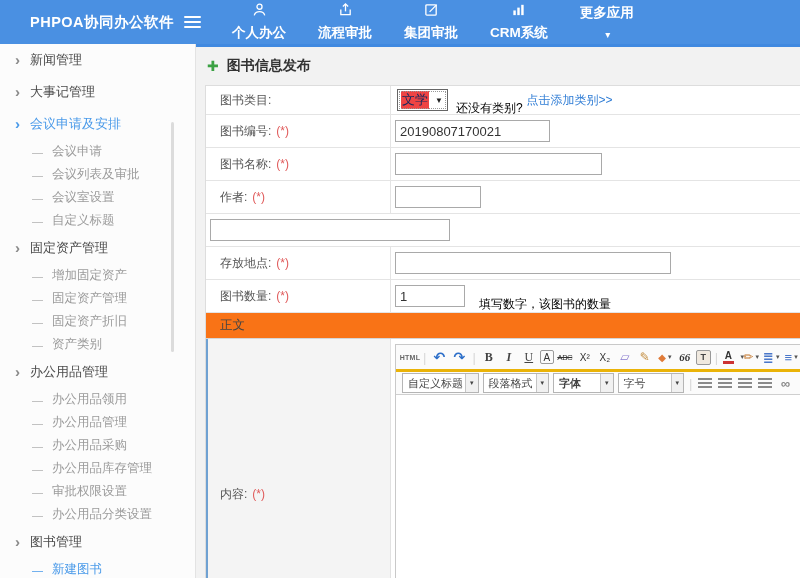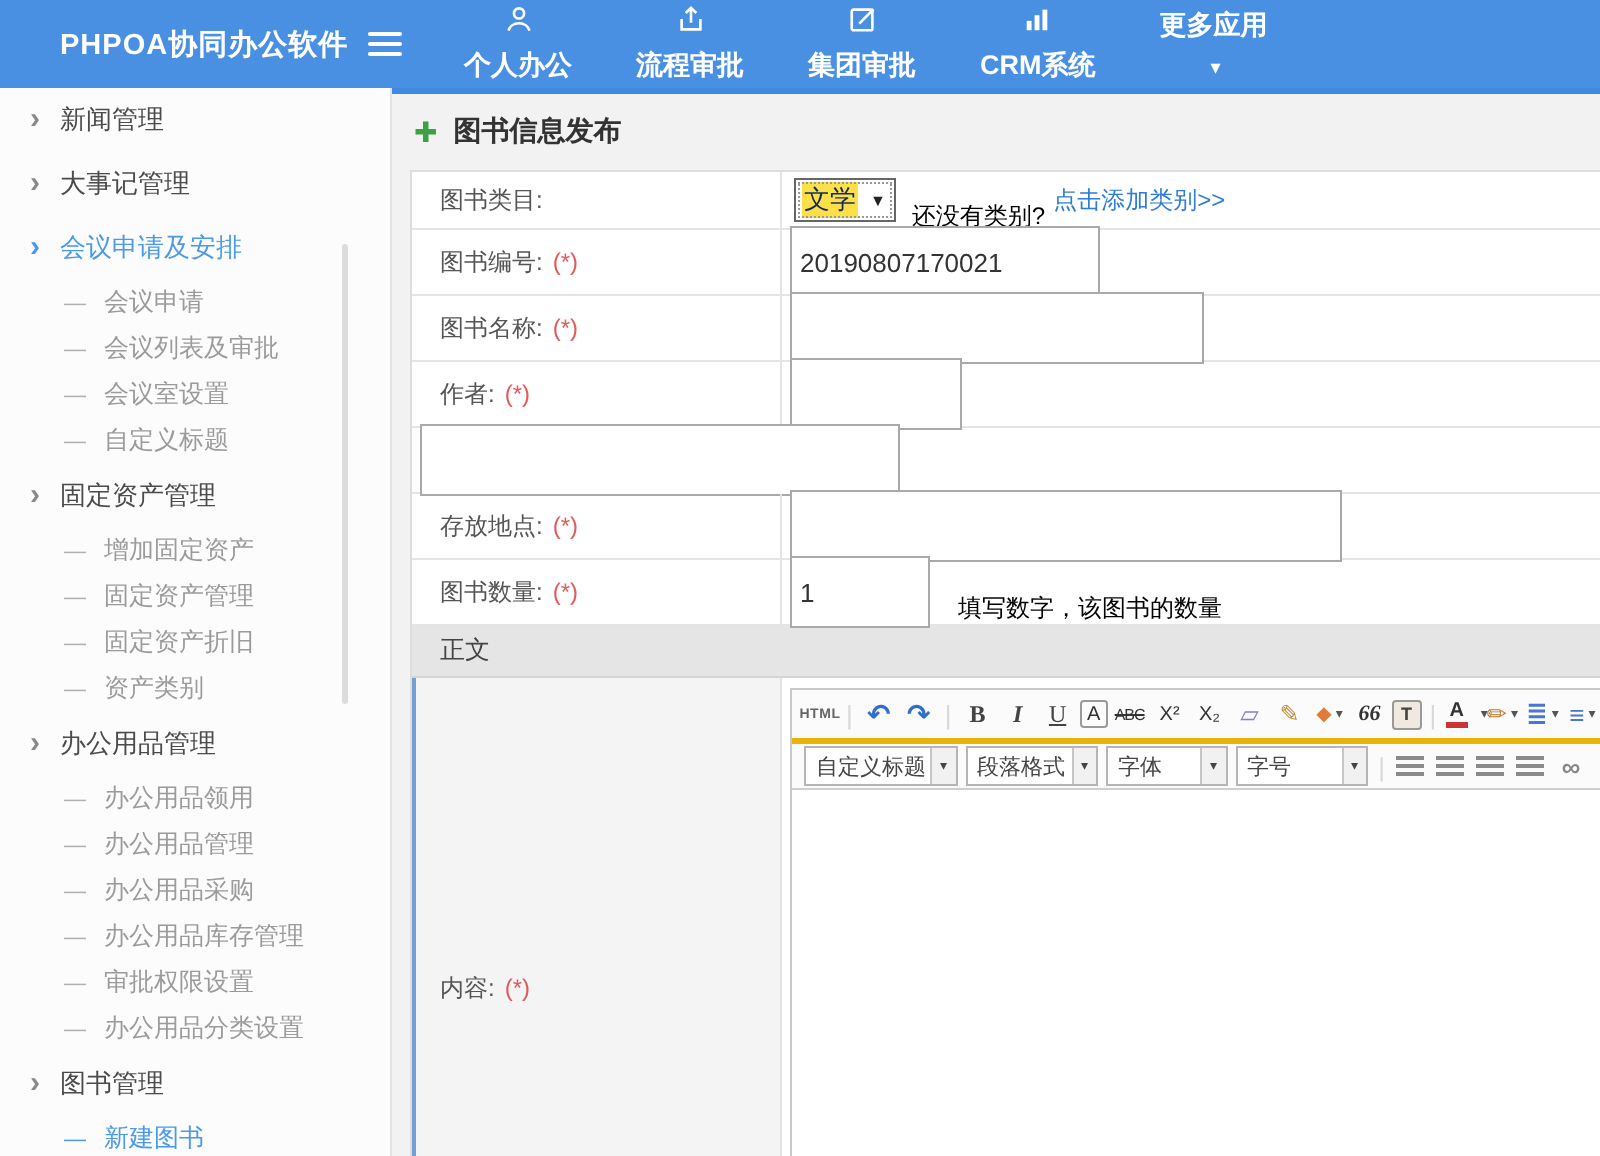--- a/index.html
+++ b/index.html
@@ -39,30 +39,30 @@
   .main { flex:1; border-top:3px solid #4089e0; background:#f2f2f2; overflow:hidden; }
   .title-bar { height:38px; display:flex; align-items:center; padding-left:11px; }
   .plus-ico { color:#3ba143; font-size:14px; font-weight:bold; }
   .page-title { font-size:14px; font-weight:bold; color:#333; margin-left:8px; }
   .form-table { margin-left:9px; background:#fff; border:1px solid #ddd; border-right:none; width:calc(100% - 9px); }
   .frow { display:flex; align-items:center; height:33px; border-bottom:1px solid #e4e4e4; }
   .frow.first { height:29px; }
   .flabel { width:185px; flex:none; align-self:stretch; display:flex; align-items:center; padding-left:14px; border-right:1px solid #e4e4e4; color:#555; }
   .req { color:#e05b5b; margin-left:5px; }
   .ffield { flex:1; display:flex; align-items:center; padding-left:4px; overflow:hidden; white-space:nowrap; }
-  .txt { border:1px solid #a9a9a9; height:22px; font-size:13px; color:#333; padding:17px 4px; font-family:inherit; background:#fff; }
+  .txt { border:1px solid #a9a9a9; height:22px; font-size:13px; color:#333; padding:3px 4px; font-family:inherit; background:#fff; }
   .w-code{width:155px;} .w-name{width:207px;} .w-author{width:86px;}
   .w-pub{width:240px;} .w-loc{width:276px;} .w-qty{width:70px;}
   .hint { color:#000000; margin-left:8px;margin-top:17px; }
   .hint-gap { margin-left:14px; }
   .link { color:#2e7cd5; cursor:pointer; margin-left:4px; }
   .select-box { display:inline-flex; align-items:center; border:1px solid #666; outline:1px dotted #999; outline-offset:-3px; padding:1px 4px 1px 3px; background:#fff; cursor:pointer; margin-left:2px; }
-  .sel-text { background:#fde047; color:#142a5e; font-size:13px; padding:0 1px; }
+  .sel-text { background:#ef4444; color:#142a5e; font-size:13px; padding:0 1px; }
   .sel-caret { font-size:8px; color:#222; margin-left:6px; }
-  .section-header { height:26px; background:#e5e5e5; border-bottom:1px solid #d5d5d5; display:flex; align-items:center; padding-left:14px; color:#444; font-size:12.5px; }
+  .section-header { height:26px; background:#f97316; border-bottom:1px solid #d5d5d5; display:flex; align-items:center; padding-left:14px; color:#444; font-size:12.5px; }
   
   .content-row { display:flex; height:311px; border-bottom:1px solid #e4e4e4; background:#fff; }
   .content-label { width:185px; flex:none; background:#f4f4f4; border-left:2px solid #6fa1d2; border-right:1px solid #e2e2e2; display:flex; align-items:center; padding-left:12px; }
   .editor-cell { flex:1; background:#fff; padding:5px 0 0 4px; overflow:hidden; }
   .editor { border:1px solid #c9c9c9; border-right:none; }
   .tb { display:flex; align-items:center; white-space:nowrap; overflow:hidden; background:#fbfbfb; padding:0 4px; }
   .tb1 { height:24px; }
   .tb2 { height:26px; border-top:3px solid #eab308; border-bottom:1px solid #cfcfcf; }
   .tbtn { display:inline-flex; align-items:center; justify-content:center; min-width:18px; height:19px; margin:0 1px; padding:0 2px; cursor:pointer; color:#444; font-size:12px; border-radius:2px; }
   .tsep { color:#d8d8d8; margin:0 3px; font-size:13px; }
@@ -82,21 +82,21 @@
   .tb-fcolor { flex-direction:column; line-height:9px; }
   .tb-fcolor .a { font-size:10px; font-weight:bold; color:#333; }
   .tb-fcolor .bar { width:11px; height:3px; background:#cc3333; margin-top:1px; }
   .tb-hl { color:#c2762c; font-size:12px; }
   .tb-list { color:#4a77c9; font-size:13px; font-weight:bold; }
   .mini-caret { font-size:7px; color:#555; margin-left:2px; }
   .dd { display:inline-flex; align-items:stretch; border:1px solid #b5b5b5; background:#fff; height:20px; margin:0 2px; cursor:pointer; }
   .dd-label { display:flex; align-items:center; padding:0 5px; font-size:11px; color:#444; }
   .dd-btn { display:flex; align-items:center; padding:0 4px; border-left:1px solid #c5c5c5; background:#f1f1f1; font-size:7px; color:#444; }
   .dd-title .dd-label{width:62px;} .dd-para .dd-label{width:52px;}
-  .dd-font .dd-label{width:46px;} .dd-size .dd-label{width:52px;}
+  .dd-font .dd-label{width:46px;font-weight:bold;} .dd-size .dd-label{width:52px;}
   .align-ico { width:14px; height:11px; background:repeating-linear-gradient(to bottom,#8a8a8a 0 2px,transparent 2px 4px); }
   .tb-link { color:#888; font-size:13px; font-weight:bold; }
   .tb-unlink { color:#999; font-size:12px; }
   .canvas { height:256px; background:#fff; }
 </style>
 </head>
 <body>
 
 <div class="topbar">
   <div class="brand">PHPOA协同办公软件</div>

